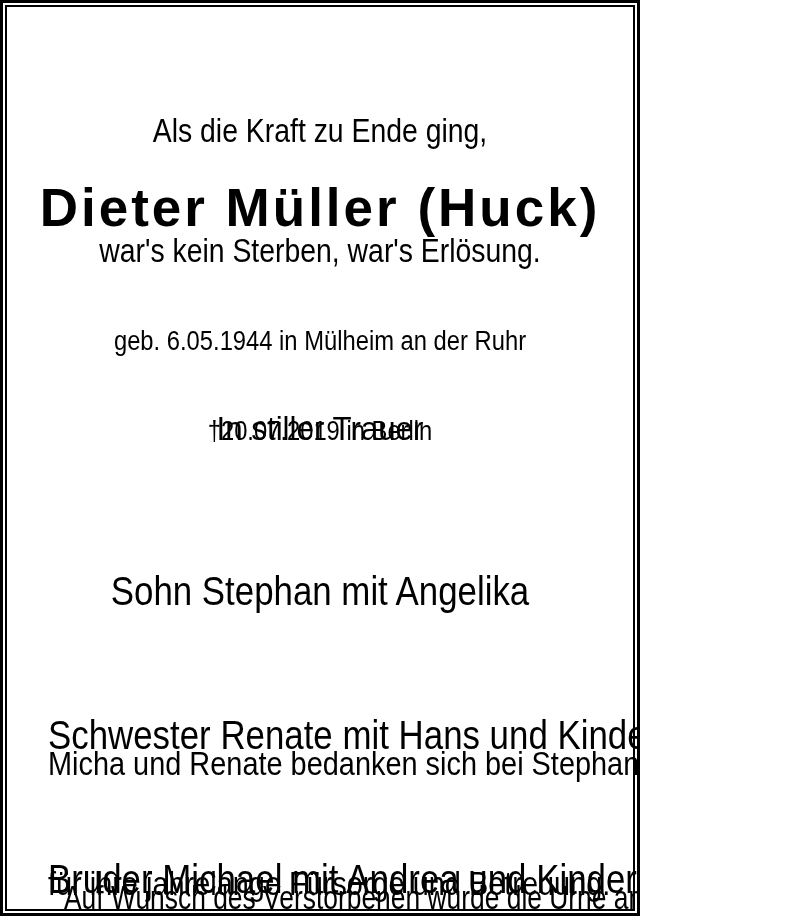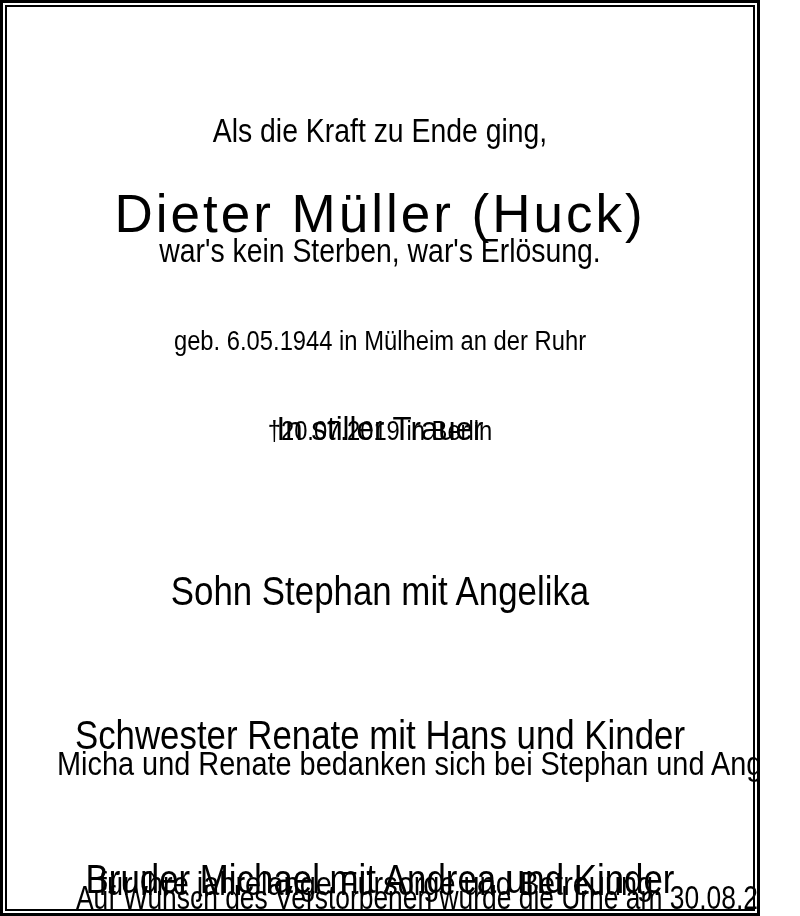--- a/index.html
+++ b/index.html
@@ -2,21 +2,21 @@
 <html lang="de"><head>
 <meta charset="utf-8">
 <style>
   html, body {
     margin: 0;
     padding: 0;
     background: #ffffff;
   }
   .page {
     position: relative;
-    width: 760px;
+    width: 640px;
     height: 916px;
     background: #ffffff;
     overflow: hidden;
     font-family: "Liberation Sans", sans-serif;
     color: #000000;
   }
   
   .frame-outer {
     position: absolute;
     inset: 0;
@@ -37,24 +37,25 @@
     white-space: pre;
     transform-origin: 50% 50%;
   }
   .epigraph {
     top: 31px;
     font-size: 33px;
     line-height: 40px;
     transform: scaleX(0.86);
   }
   .name {
-    top: 185px;
+    top: 179px;
     font-size: 53px;
     line-height: 58px;
     letter-spacing: 3px;
+    font-weight: bold;
   }
   .dates {
     top: 266px;
     font-size: 27px;
     line-height: 30px;
     transform: scaleX(0.88);
   }
   .trauer {
     top: 408px;
     font-size: 34px;

